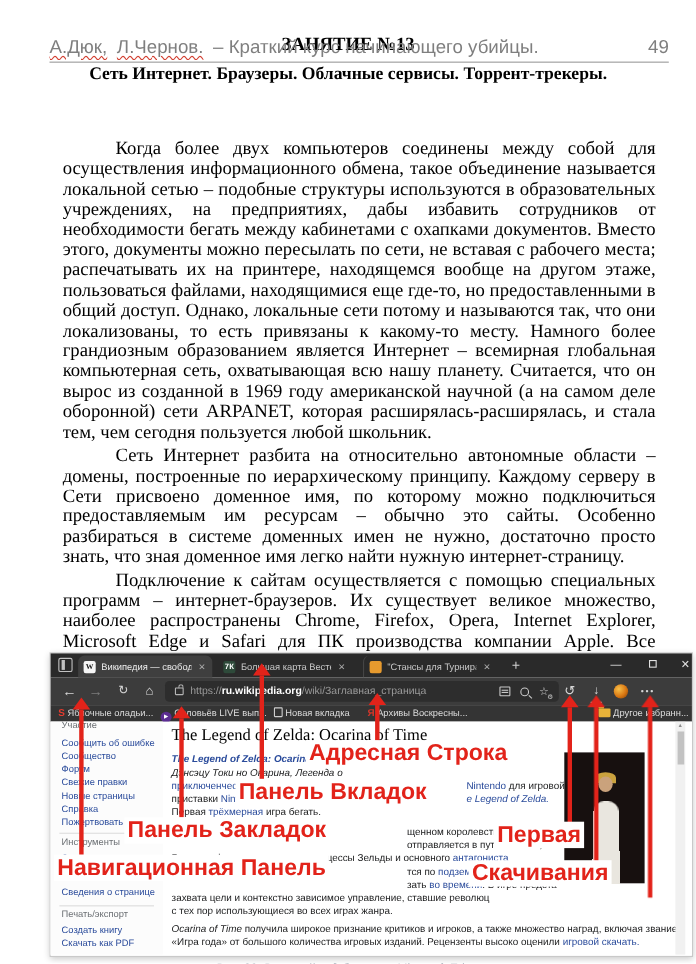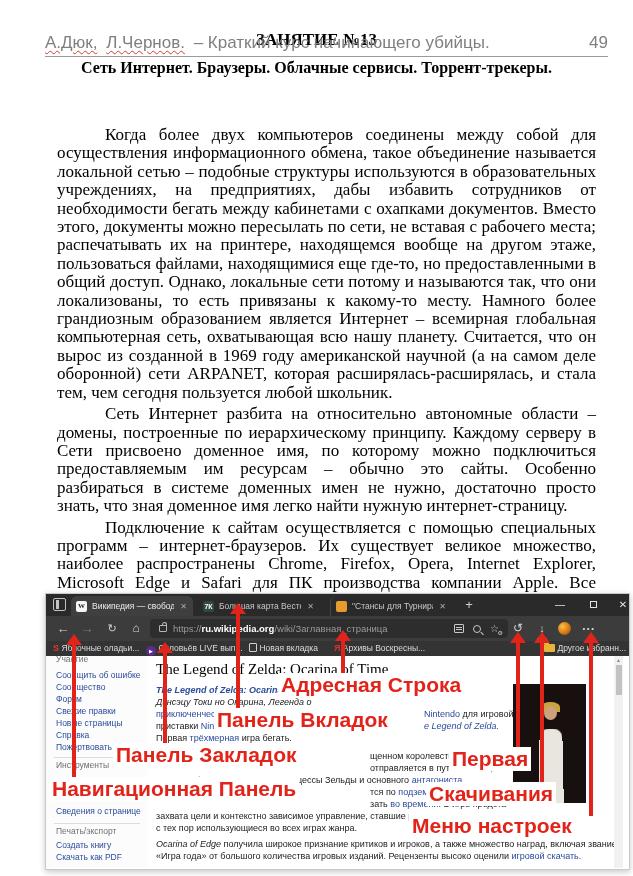--- a/index.html
+++ b/index.html
@@ -232,21 +232,21 @@
         <div class="ln" style="left:8px;top:77px;"><span>Первая </span><span class="b">трёхмерная</span><span> игра бегать.</span></div>
         <div class="ln" style="left:276px;top:53px;"><span class="b">Nintendo</span><span> для игровой</span></div>
         <div class="ln b it" style="left:276px;top:65px;">e Legend of Zelda.</div>
         <div class="ln" style="left:222px;top:95px;"><span>щенном королевстве </span><span class="b">Хайрул</span><span>. Иг</span></div>
         <div class="ln" style="left:222px;top:107px;">отправляется в путешествие, что</div>
         <div class="ln" style="left:8px;top:119px;"><span>Ганондорфа, главного врага принцессы Зельды и основного </span><span class="b">антагониста</span></div>
         <div class="ln" style="left:222px;top:131px;"><span>тся по </span><span class="b">подземельям</span><span> и поверхнос</span></div>
         <div class="ln" style="left:222px;top:143px;"><span>зать </span><span class="b">во времени</span><span>. В игре предста</span></div>
         <div class="ln" style="left:8px;top:155px;">захвата цели и контекстно зависимое управление, ставшие революц</div>
         <div class="ln" style="left:8px;top:167px;">с тех пор использующиеся во всех играх жанра.</div>
-        <div class="ln" style="left:8px;top:183px;"><span class="it">Ocarina of Edge</span><span> получила широкое признание критиков и игроков, а также множество наград, включая звание</span></div>
+        <div class="ln" style="left:8px;top:183px;"><span class="it">Ocarina of Time</span><span> получила широкое признание критиков и игроков, а также множество наград, включая звание</span></div>
         <div class="ln" style="left:8px;top:195px;"><span>«Игра года» от большого количества игровых изданий. Рецензенты высоко оценили </span><span class="b">игровой скачать.</span></div>
         <div class="zimg">
           <div class="hair"></div>
           <div class="head"></div>
           <div class="dress"></div>
         </div>
       </div>
 
       <div class="scroll">
         <span class="up">▲</span>
@@ -268,18 +268,17 @@
     <div class="arrowline" style="left:494px;top:49px;height:141px;"></div>
     <div class="arrowhead" style="left:537px;top:38px;"></div>
     <div class="arrowline" style="left:543px;top:49px;height:173px;"></div>
 
     <div class="anno" style="left:232px;top:79px;">Адресная Строка</div>
     <div class="anno" style="left:168px;top:114px;">Панель Вкладок</div>
     <div class="anno" style="left:67px;top:149px;text-align:right;">Панель Закладок</div>
     <div class="anno" style="left:3px;top:183px;">Навигационная Панель</div>
     <div class="anno" style="left:403px;top:153px;">Первая</div>
     <div class="anno" style="left:380px;top:188px;">Скачивания</div>
-    <div class="anno" style="left:363px;top:220px;">Меню настроек</div>
   </div>
 
   <div class="caption">Рис. 89. Внешний вид браузера Microsoft Edge.</div>
 
 </div>
 
 </body></html>

